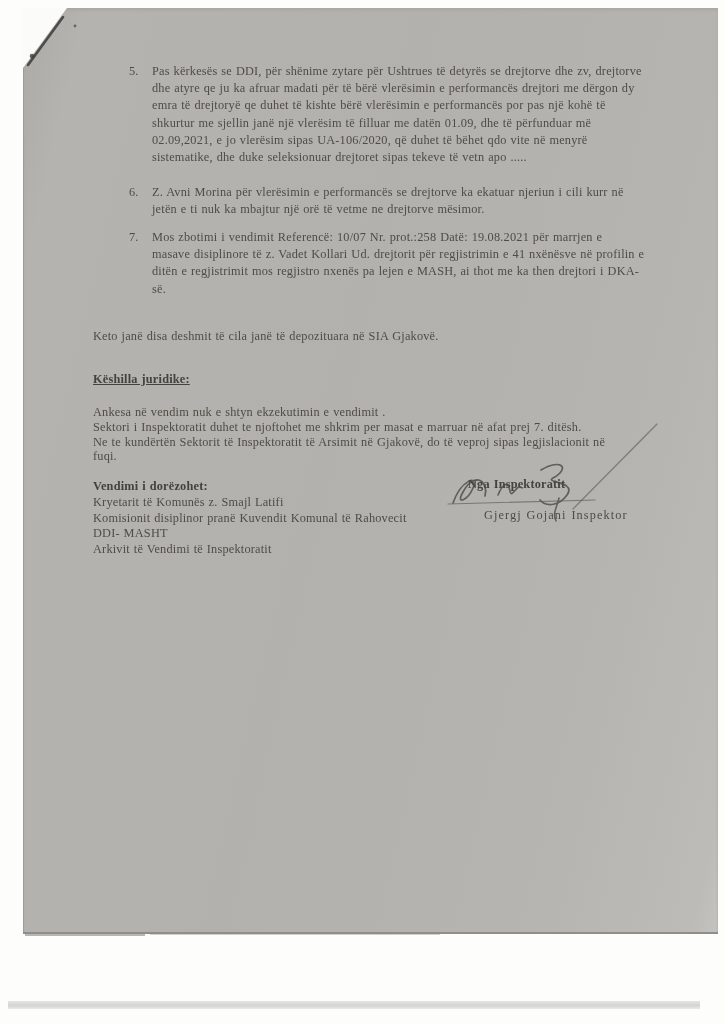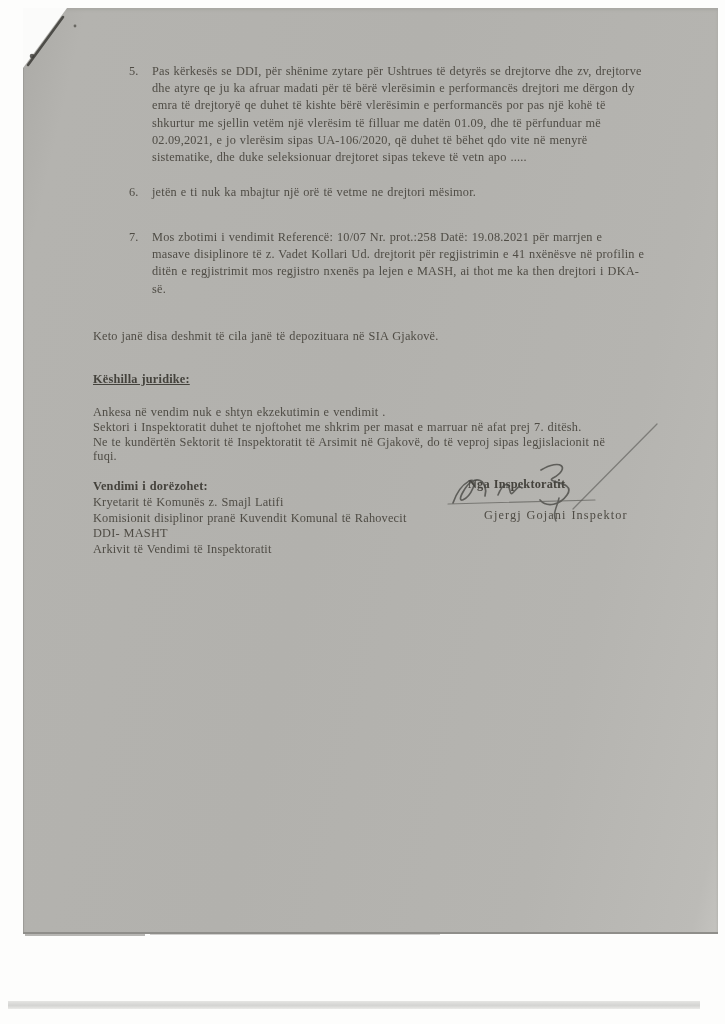--- a/index.html
+++ b/index.html
@@ -64,28 +64,29 @@
     <line x1="5" y1="57" x2="40" y2="9" stroke="#3c3b37" stroke-width="2.6" stroke-linecap="round" opacity=".85"></line>
     <circle cx="9" cy="48" r="2.3" fill="#3c3b37" opacity=".8"></circle>
     <circle cx="52" cy="18" r="1.4" fill="#55544f" opacity=".8"></circle>
   </svg>
 
   <div class="list-item ink" style="top:55px">
     <span class="item-number">5.</span>
     <div class="line">Pas kërkesës se DDI, për shënime zytare për Ushtrues të detyrës se drejtorve dhe zv, drejtorve</div>
     <div class="line">dhe atyre qe ju ka afruar madati për të bërë vlerësimin e performancës drejtori me dërgon dy</div>
     <div class="line">emra të drejtoryë qe duhet të kishte bërë vlerësimin e performancës  por pas një kohë të</div>
-    <div class="line">shkurtur me sjellin vetëm një vlerësim të filluar me datën 01.09, dhe të përfunduar më</div>
+    <div class="line">shkurtur me sjellin janë një vlerësim të filluar me datën 01.09, dhe të përfunduar më</div>
     <div class="line">02.09,2021, e jo vlerësim sipas UA-106/2020, që duhet të bëhet qdo vite në menyrë</div>
     <div class="line">sistematike, dhe duke seleksionuar drejtoret sipas tekeve të vetn apo .....</div>
   </div>
 
   <div class="list-item ink" style="top:176px">
     <span class="item-number">6.</span>
-    <div class="line">jetën e ti nuk ka mbajtur një orë të vetme ne drejtori mësimor.</div>
+    <div class="line">Z. Avni Morina për vlerësimin  e  performancës se drejtorve  ka ekatuar njeriun i cili kurr në</div>
+    <div class="line">jetën e ti nuk ka mbajtur një orë të vetme ne drejtorve mësimor.</div>
   </div>
 
   <div class="list-item ink" style="top:221px">
     <span class="item-number">7.</span>
     <div class="line">Mos zbotimi i vendimit Referencë: 10/07 Nr. prot.:258  Datë: 19.08.2021 për marrjen e</div>
     <div class="line">masave disiplinore të z. Vadet Kollari Ud. drejtorit për regjistrimin e 41 nxënësve në profilin e</div>
     <div class="line">ditën e regjistrimit mos regjistro nxenës pa lejen e MASH, ai thot me ka then drejtori i DKA-</div>
     <div class="line">së.</div>
   </div>
 

